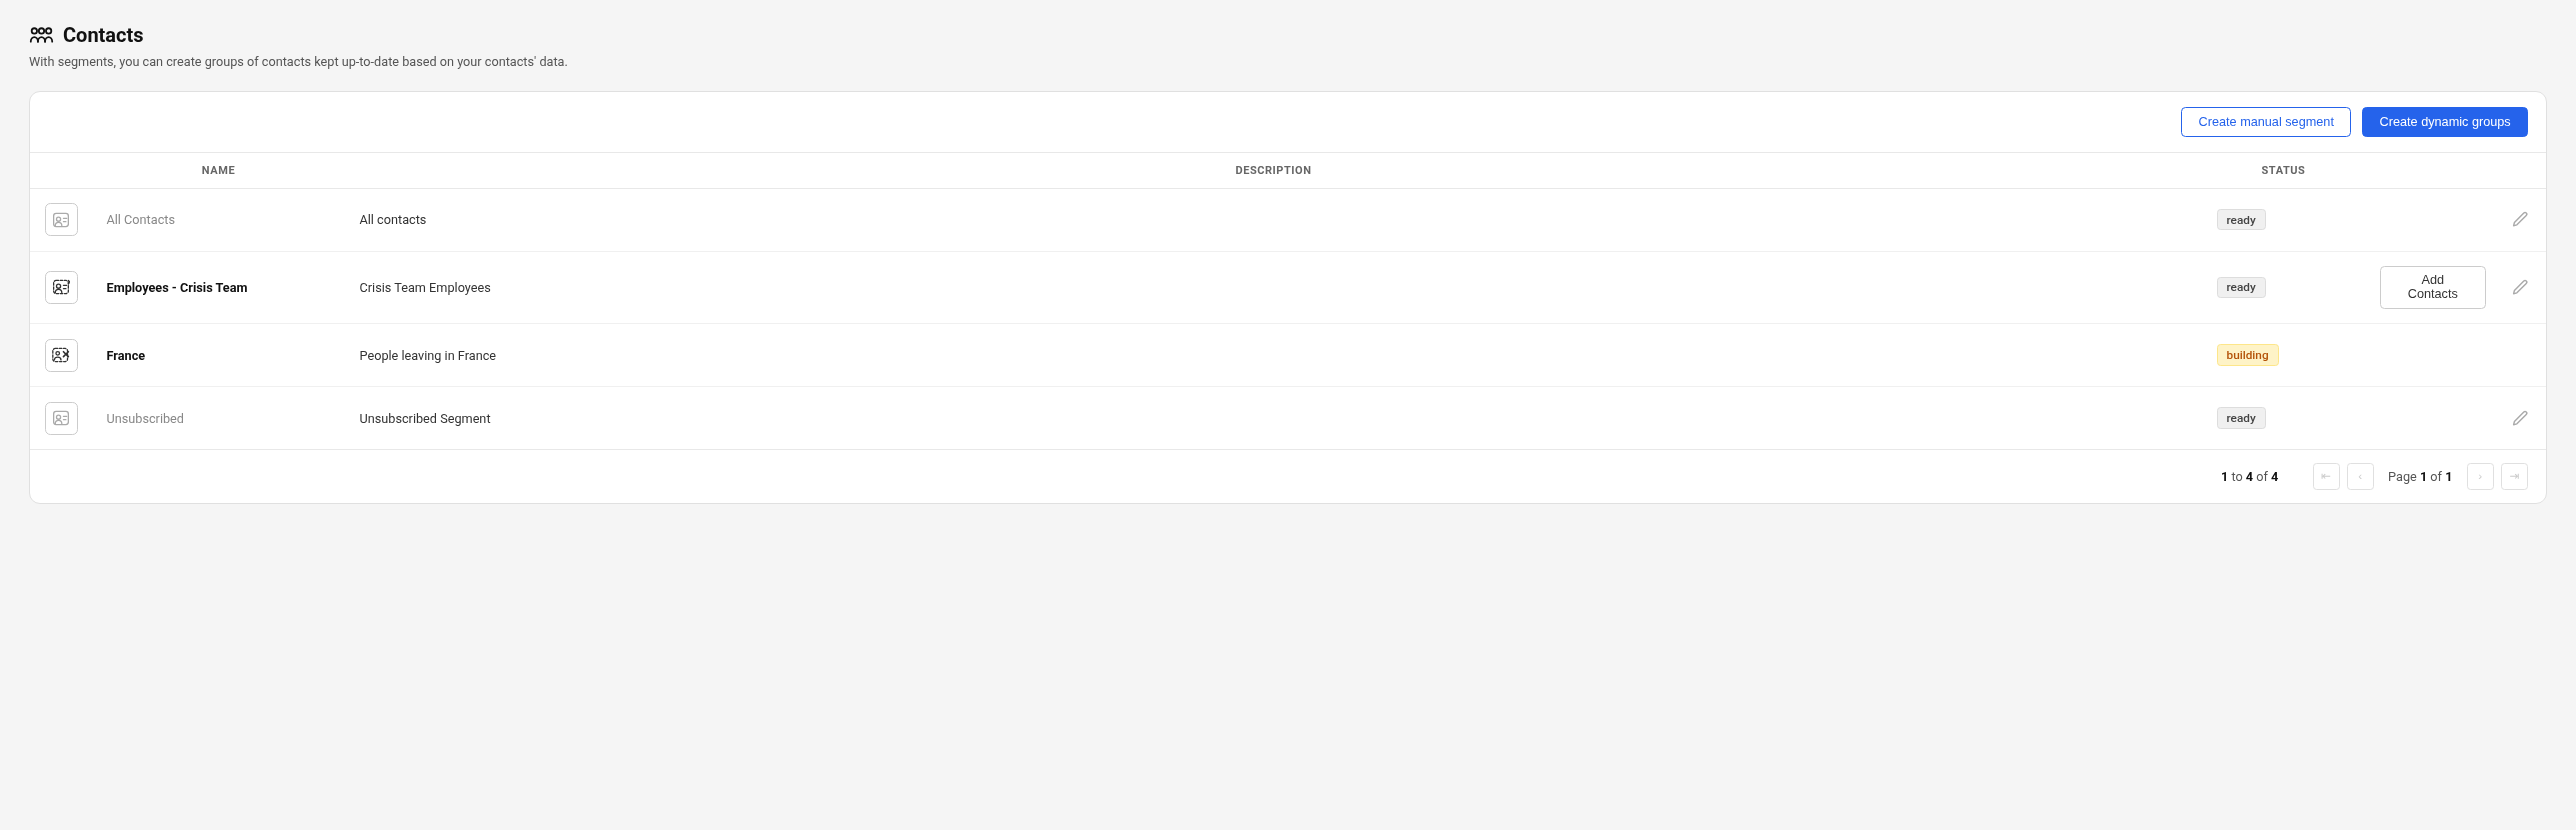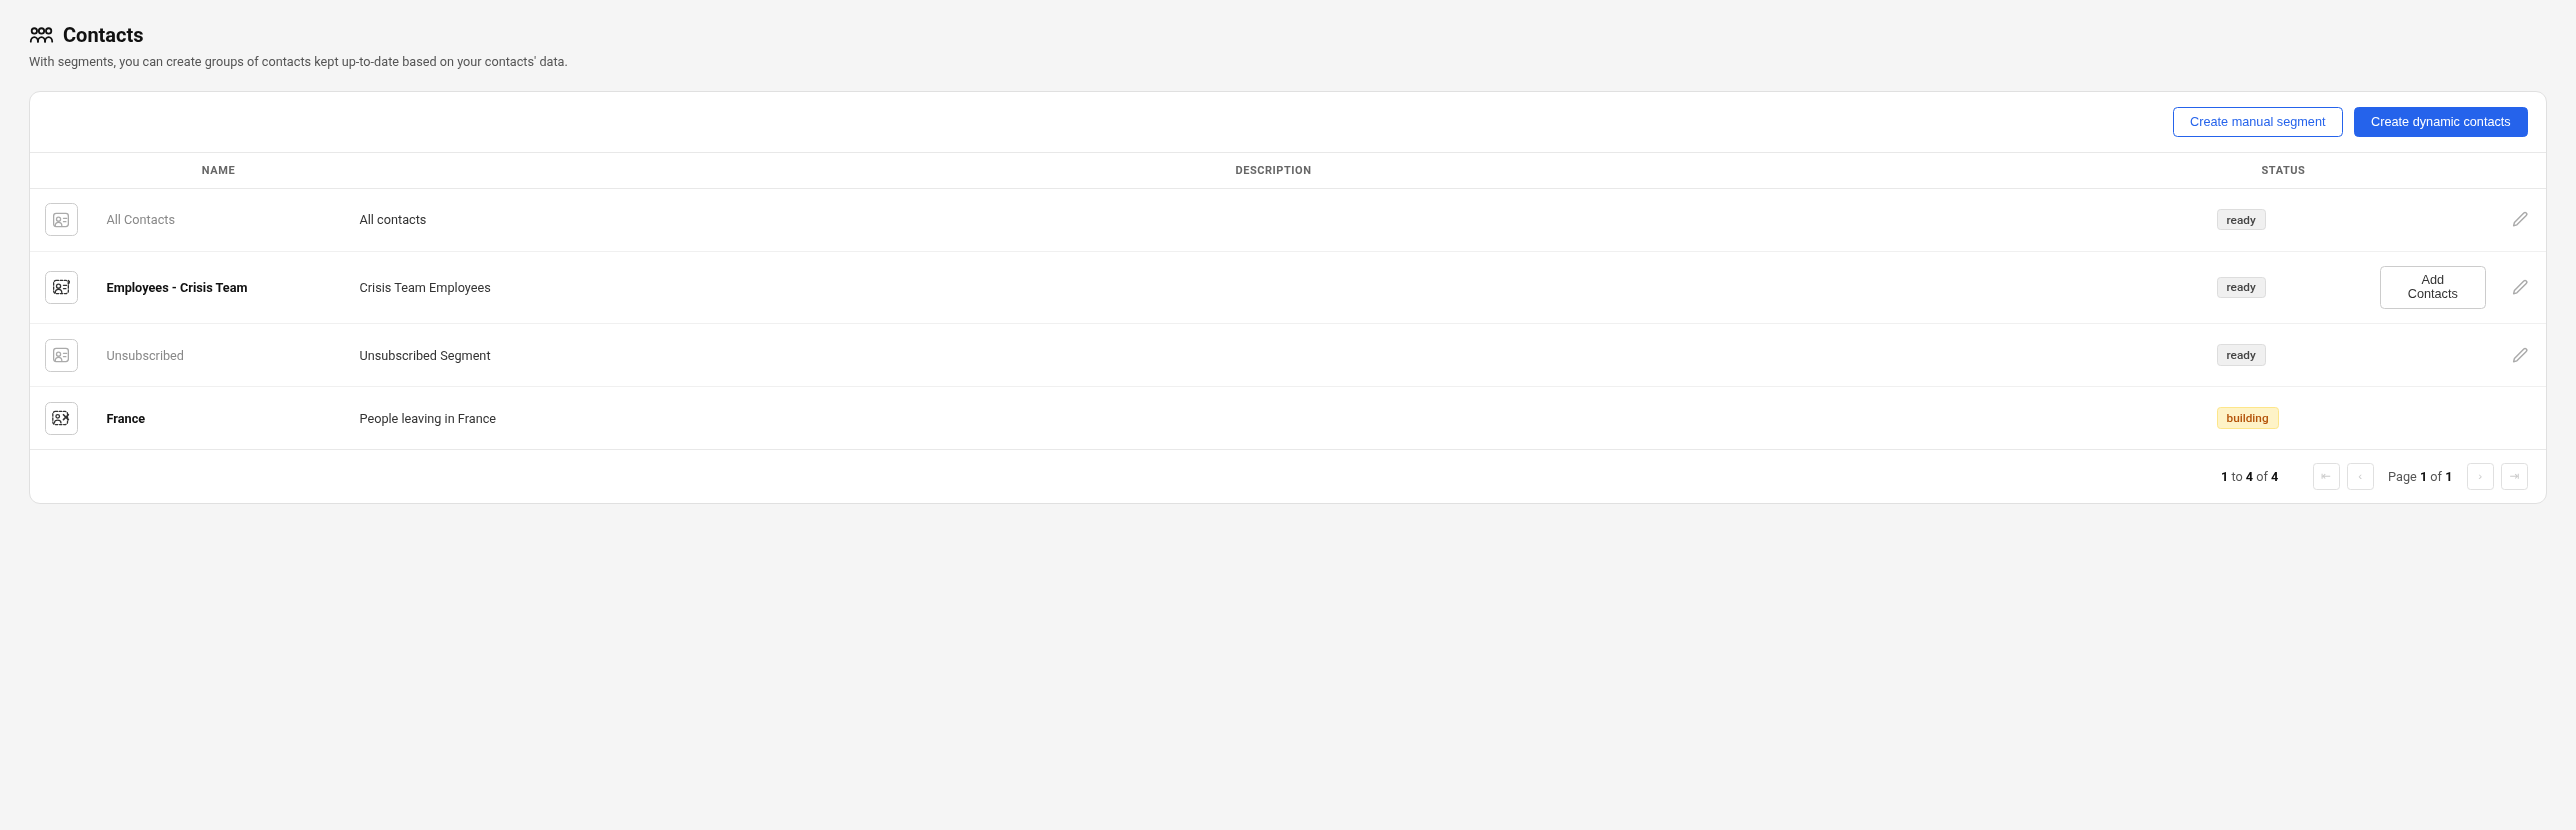--- a/index.html
+++ b/index.html
@@ -212,21 +212,21 @@
         <path d="M18 20c0-3 2-5 4-5s4 2 4 5"></path>
       </svg>
       <h1 class="page-title">Contacts</h1>
     </div>
     <p class="page-subtitle">With segments, you can create groups of contacts kept up-to-date based on your contacts' data.</p>
   </div>
 
   <div class="card">
     <div class="card-toolbar">
       <button class="btn-outline">Create manual segment</button>
-      <button class="btn-primary">Create dynamic contacts</button>
+      <button class="btn-primary">Create dynamic groups</button>
     </div>
 
     <table>
       <thead>
         <tr>
           <th class="col-icon"></th>
           <th class="col-name">NAME</th>
           <th class="col-desc">DESCRIPTION</th>
           <th class="col-status">STATUS</th>
           <th class="col-actions"></th>
@@ -281,59 +281,59 @@
                   <svg width="16.3" height="16.3" viewBox="0 0 20 20" fill="none" stroke="currentColor" stroke-width="1.8" stroke-linecap="round" stroke-linejoin="round">
         <path d="M14.5 2.5a2.121 2.121 0 013 3L6 17l-4 1 1-4 11.5-11.5z"></path>
       </svg>
                 </button>
               </div>
             </td>
           </tr>
           <tr>
             <td class="col-icon">
               <div class="segment-icon">
+                <svg viewBox="0 0 22 20" fill="none" stroke="#333" stroke-width="1.6" stroke-linecap="round" stroke-linejoin="round">
+        <rect x="1" y="2" width="18" height="16" rx="3" stroke="#333" fill="none" stroke-dasharray="3,2"></rect>
+        <circle cx="7" cy="8" r="2.2"></circle>
+        <path d="M3 16c0-2.2 1.6-3.5 4-3.5s4 1.3 4 3.5"></path>
+        <line x1="14" y1="6" x2="20" y2="12" stroke="#333" stroke-width="2"></line>
+        <line x1="20" y1="6" x2="14" y2="12" stroke="#333" stroke-width="2"></line>
+      </svg>
+              </div>
+            </td>
+            <td class="col-name"><span class="segment-name bold">France</span></td>
+            <td class="col-desc">People leaving in France</td>
+            <td class="col-status"><span class="badge badge-building">building</span></td>
+            <td class="col-actions">
+              <div class="action-area"></div>
+            </td>
+          </tr>
+          <tr>
+            <td class="col-icon">
+              <div class="segment-icon">
                 <svg viewBox="0 0 22 20" fill="none" stroke="#aaa" stroke-width="1.6" stroke-linecap="round" stroke-linejoin="round">
         <rect x="2" y="2" width="18" height="16" rx="3" stroke="#aaa" fill="none"></rect>
         <circle cx="8" cy="9" r="2.5"></circle>
         <path d="M4 17c0-2.5 1.8-4 4-4s4 1.5 4 4"></path>
         <line x1="14" y1="8" x2="18" y2="8"></line>
         <line x1="14" y1="12" x2="17" y2="12"></line>
       </svg>
               </div>
             </td>
             <td class="col-name"><span class="segment-name">Unsubscribed</span></td>
             <td class="col-desc">Unsubscribed Segment</td>
             <td class="col-status"><span class="badge badge-ready">ready</span></td>
             <td class="col-actions">
               <div class="action-area">
                 <button class="edit-icon-btn">
                   <svg width="16.3" height="16.3" viewBox="0 0 20 20" fill="none" stroke="currentColor" stroke-width="1.8" stroke-linecap="round" stroke-linejoin="round">
         <path d="M14.5 2.5a2.121 2.121 0 013 3L6 17l-4 1 1-4 11.5-11.5z"></path>
       </svg>
                 </button>
               </div>
-            </td>
-          </tr>
-          <tr>
-            <td class="col-icon">
-              <div class="segment-icon">
-                <svg viewBox="0 0 22 20" fill="none" stroke="#333" stroke-width="1.6" stroke-linecap="round" stroke-linejoin="round">
-        <rect x="1" y="2" width="18" height="16" rx="3" stroke="#333" fill="none" stroke-dasharray="3,2"></rect>
-        <circle cx="7" cy="8" r="2.2"></circle>
-        <path d="M3 16c0-2.2 1.6-3.5 4-3.5s4 1.3 4 3.5"></path>
-        <line x1="14" y1="6" x2="20" y2="12" stroke="#333" stroke-width="2"></line>
-        <line x1="20" y1="6" x2="14" y2="12" stroke="#333" stroke-width="2"></line>
-      </svg>
-              </div>
-            </td>
-            <td class="col-name"><span class="segment-name bold">France</span></td>
-            <td class="col-desc">People leaving in France</td>
-            <td class="col-status"><span class="badge badge-building">building</span></td>
-            <td class="col-actions">
-              <div class="action-area"></div>
             </td>
           </tr>
         </tbody>
     </table>
 
     <div class="pagination-row">
       <span class="pagination-info">
         <strong>1</strong> to <strong>4</strong> of <strong>4</strong>
       </span>
       <button class="page-nav-btn" disabled="">⇤</button>

